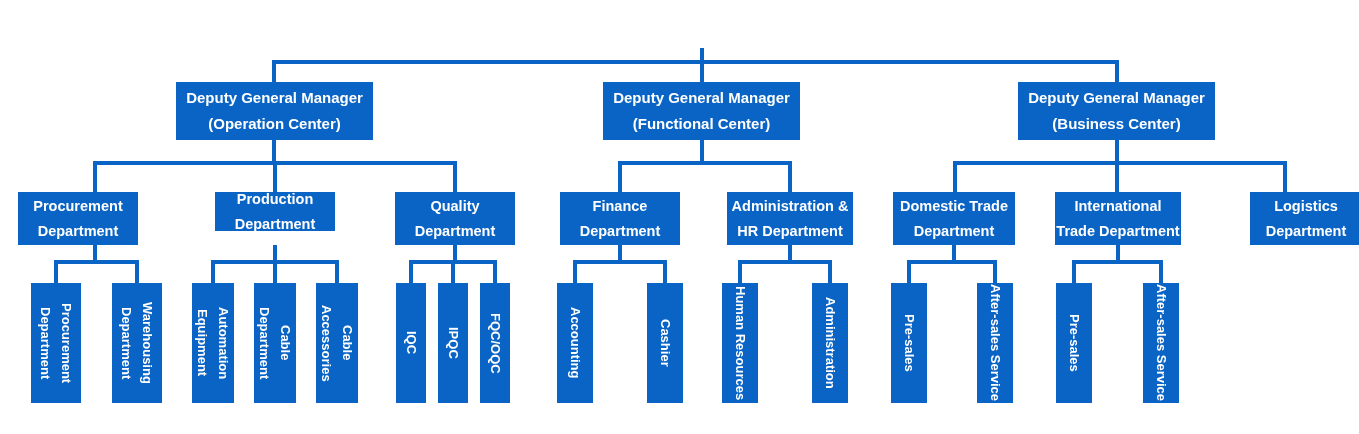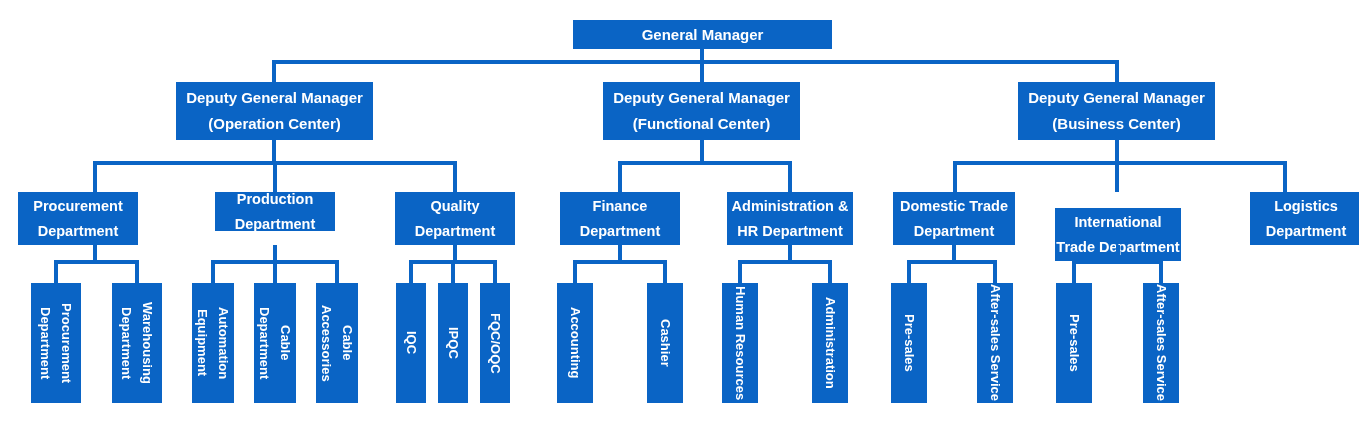--- a/index.html
+++ b/index.html
@@ -21,21 +21,20 @@
     writing-mode:vertical-rl;text-orientation:mixed;
     font-size:13px;line-height:21px;
   }
   .c{position:absolute;background:#0a64c5;display:block;}
 </style>
 </head>
 <body>
 
 <div id="chart">
 
-  <div class="box top" style="left:573px;top:20px;width:259px;height:29px">General Manager</div>
 
   <i class="c" style="left:700px;top:48px;width:4px;height:16px"></i>
   <i class="c" style="left:272px;top:60px;width:847px;height:4px"></i>
   <i class="c" style="left:272px;top:60px;width:4px;height:22px"></i>
   <i class="c" style="left:700px;top:60px;width:4px;height:22px"></i>
   <i class="c" style="left:1115px;top:60px;width:4px;height:22px"></i>
 
   <div class="box dep" style="left:176px;top:82px;width:197px;height:58px">Deputy General Manager
 (Operation Center)</div>
   <div class="box dep" style="left:603px;top:82px;width:197px;height:58px">Deputy General Manager
@@ -65,21 +64,21 @@
   <div class="box h2" style="left:215px;top:192px;width:120px;height:39px">Production
 Department</div>
   <div class="box h2" style="left:395px;top:192px;width:120px;height:53px">Quality
 Department</div>
   <div class="box h2" style="left:560px;top:192px;width:120px;height:53px">Finance
 Department</div>
   <div class="box h2" style="left:727px;top:192px;width:126px;height:53px">Administration &amp;
 HR Department</div>
   <div class="box h2" style="left:893px;top:192px;width:122px;height:53px">Domestic Trade
 Department</div>
-  <div class="box h2" style="left:1055px;top:208px;width:126px;height:53px">International
+  <div class="box h2" style="left:1055px;top:192px;width:126px;height:53px">International
 Trade Department</div>
   <div class="box h2" style="left:1250px;top:192px;width:112px;height:53px">Logistics
 Department</div>
 
   <i class="c" style="left:93px;top:245px;width:4px;height:19px"></i>
   <i class="c" style="left:54px;top:260px;width:85px;height:4px"></i>
   <i class="c" style="left:54px;top:260px;width:4px;height:23px"></i>
   <i class="c" style="left:135px;top:260px;width:4px;height:23px"></i>
 
   <i class="c" style="left:273px;top:245px;width:4px;height:19px"></i>

